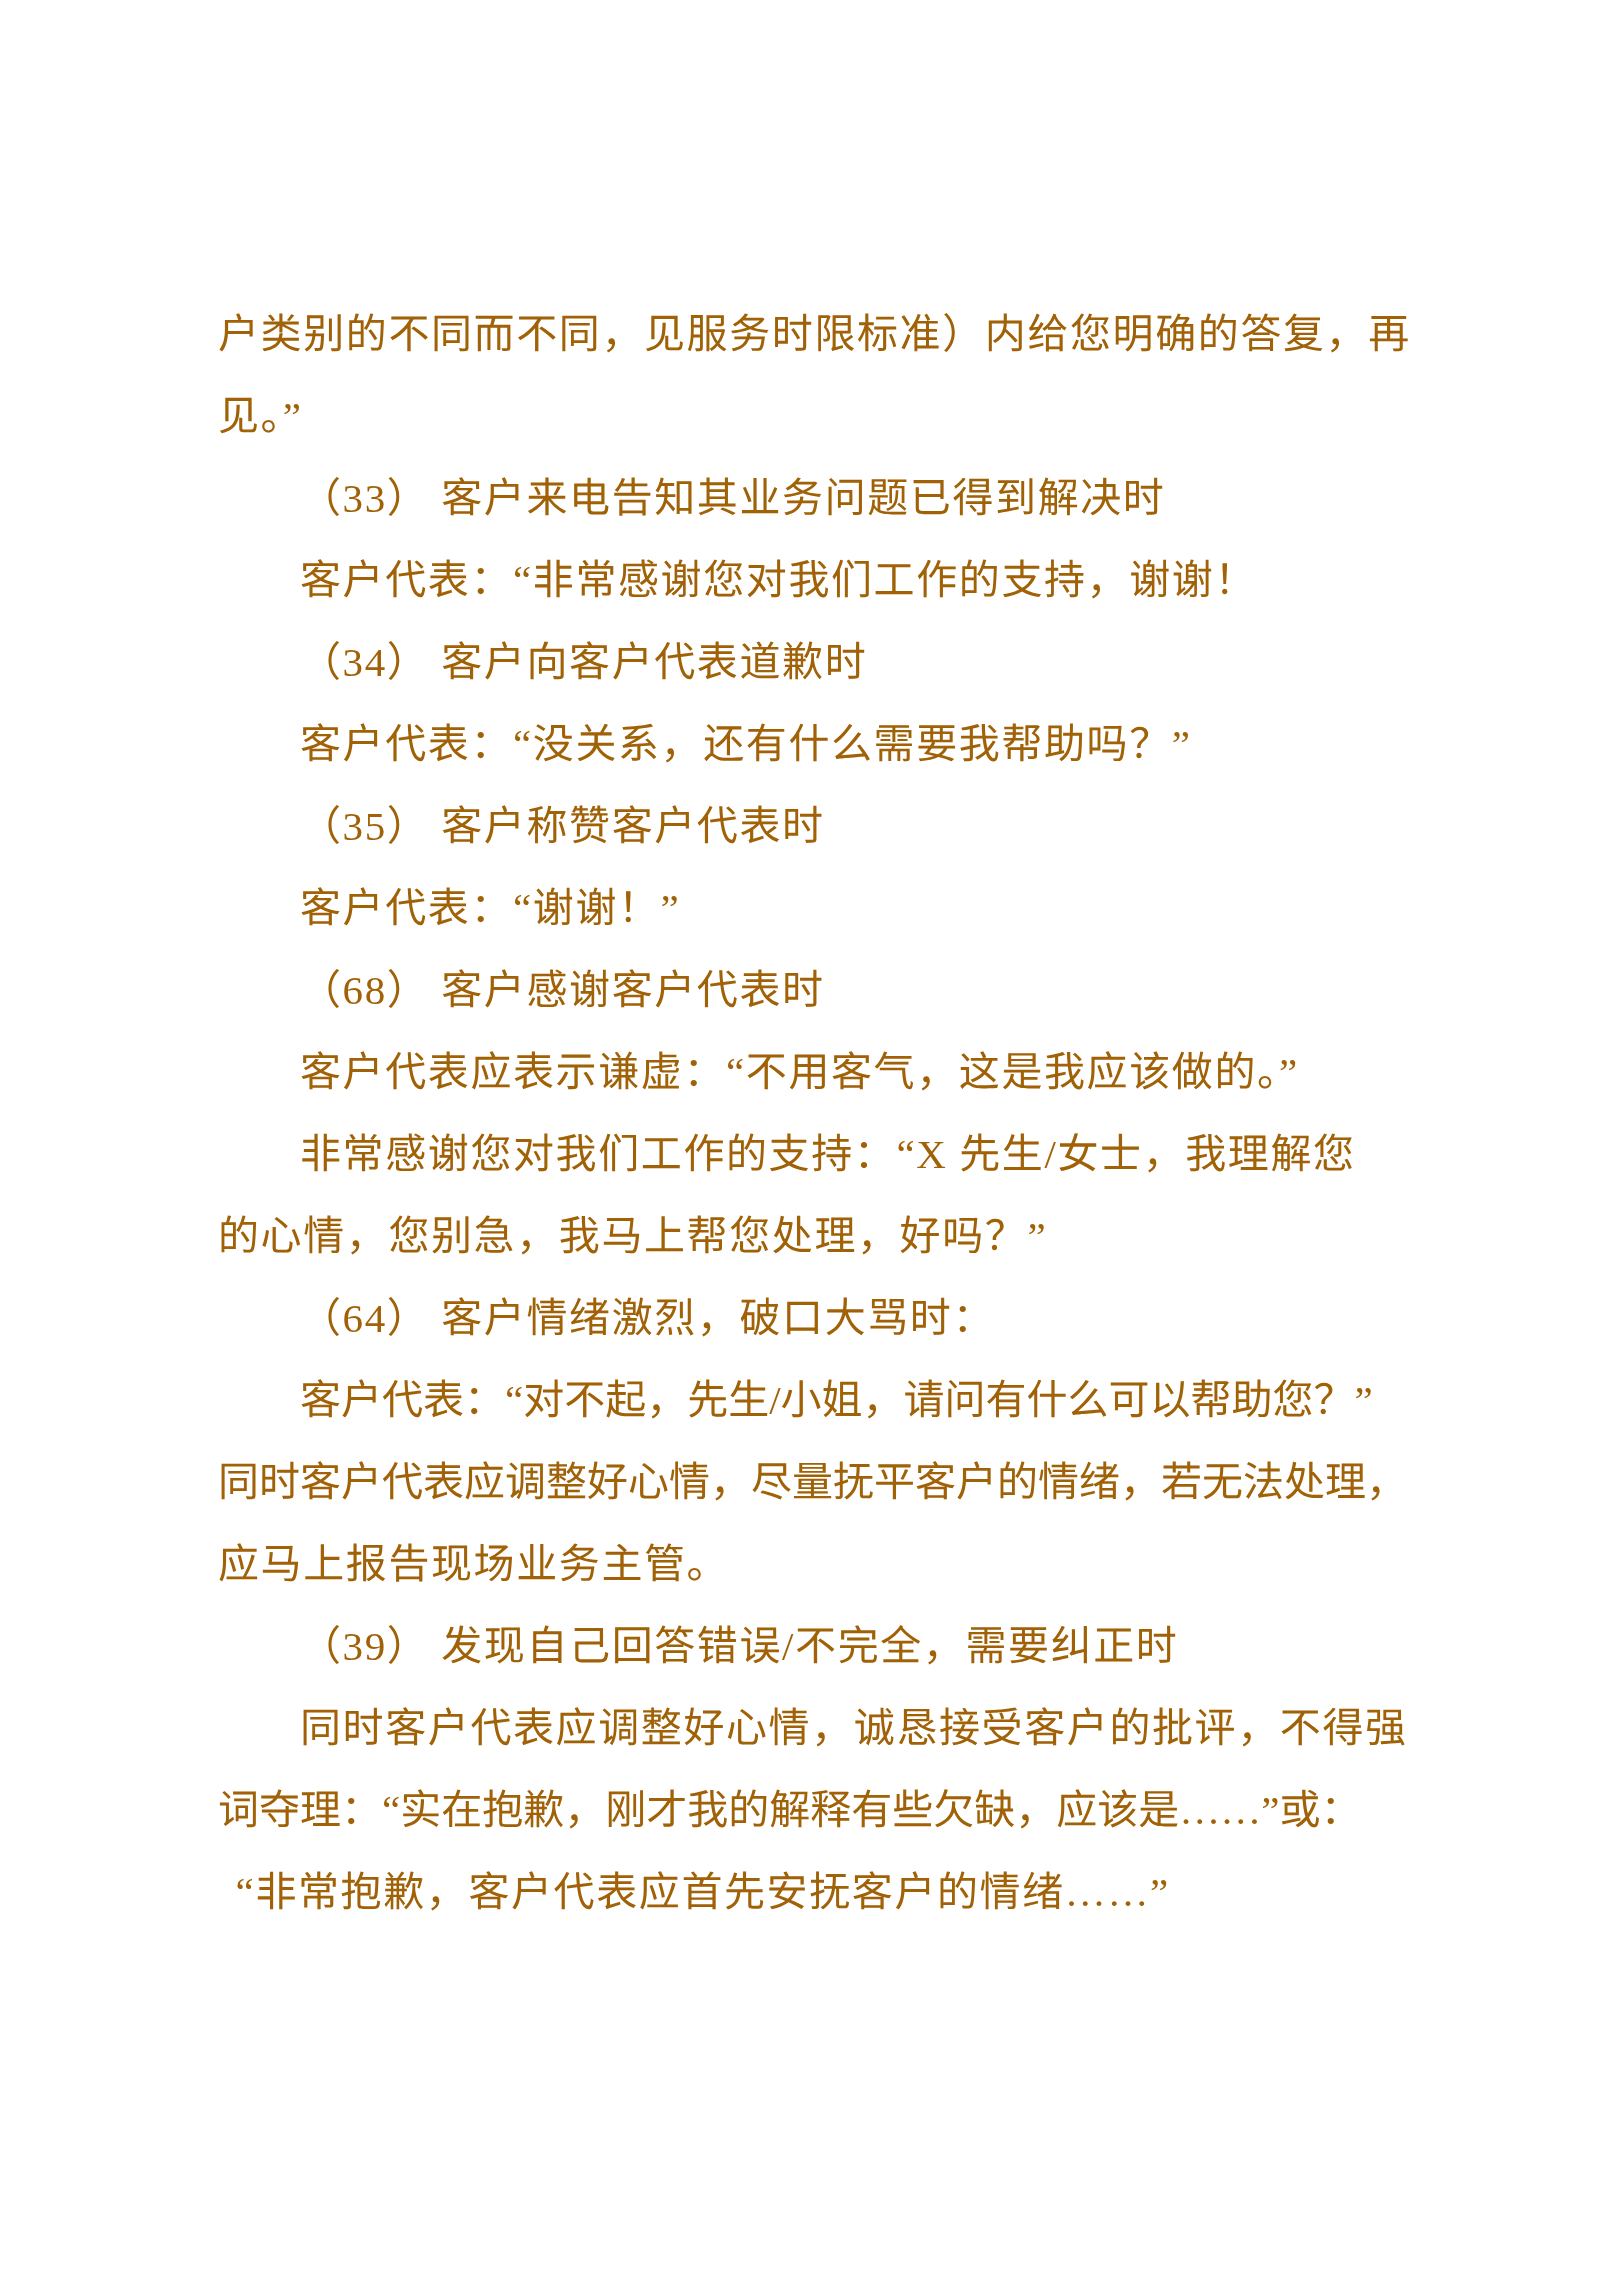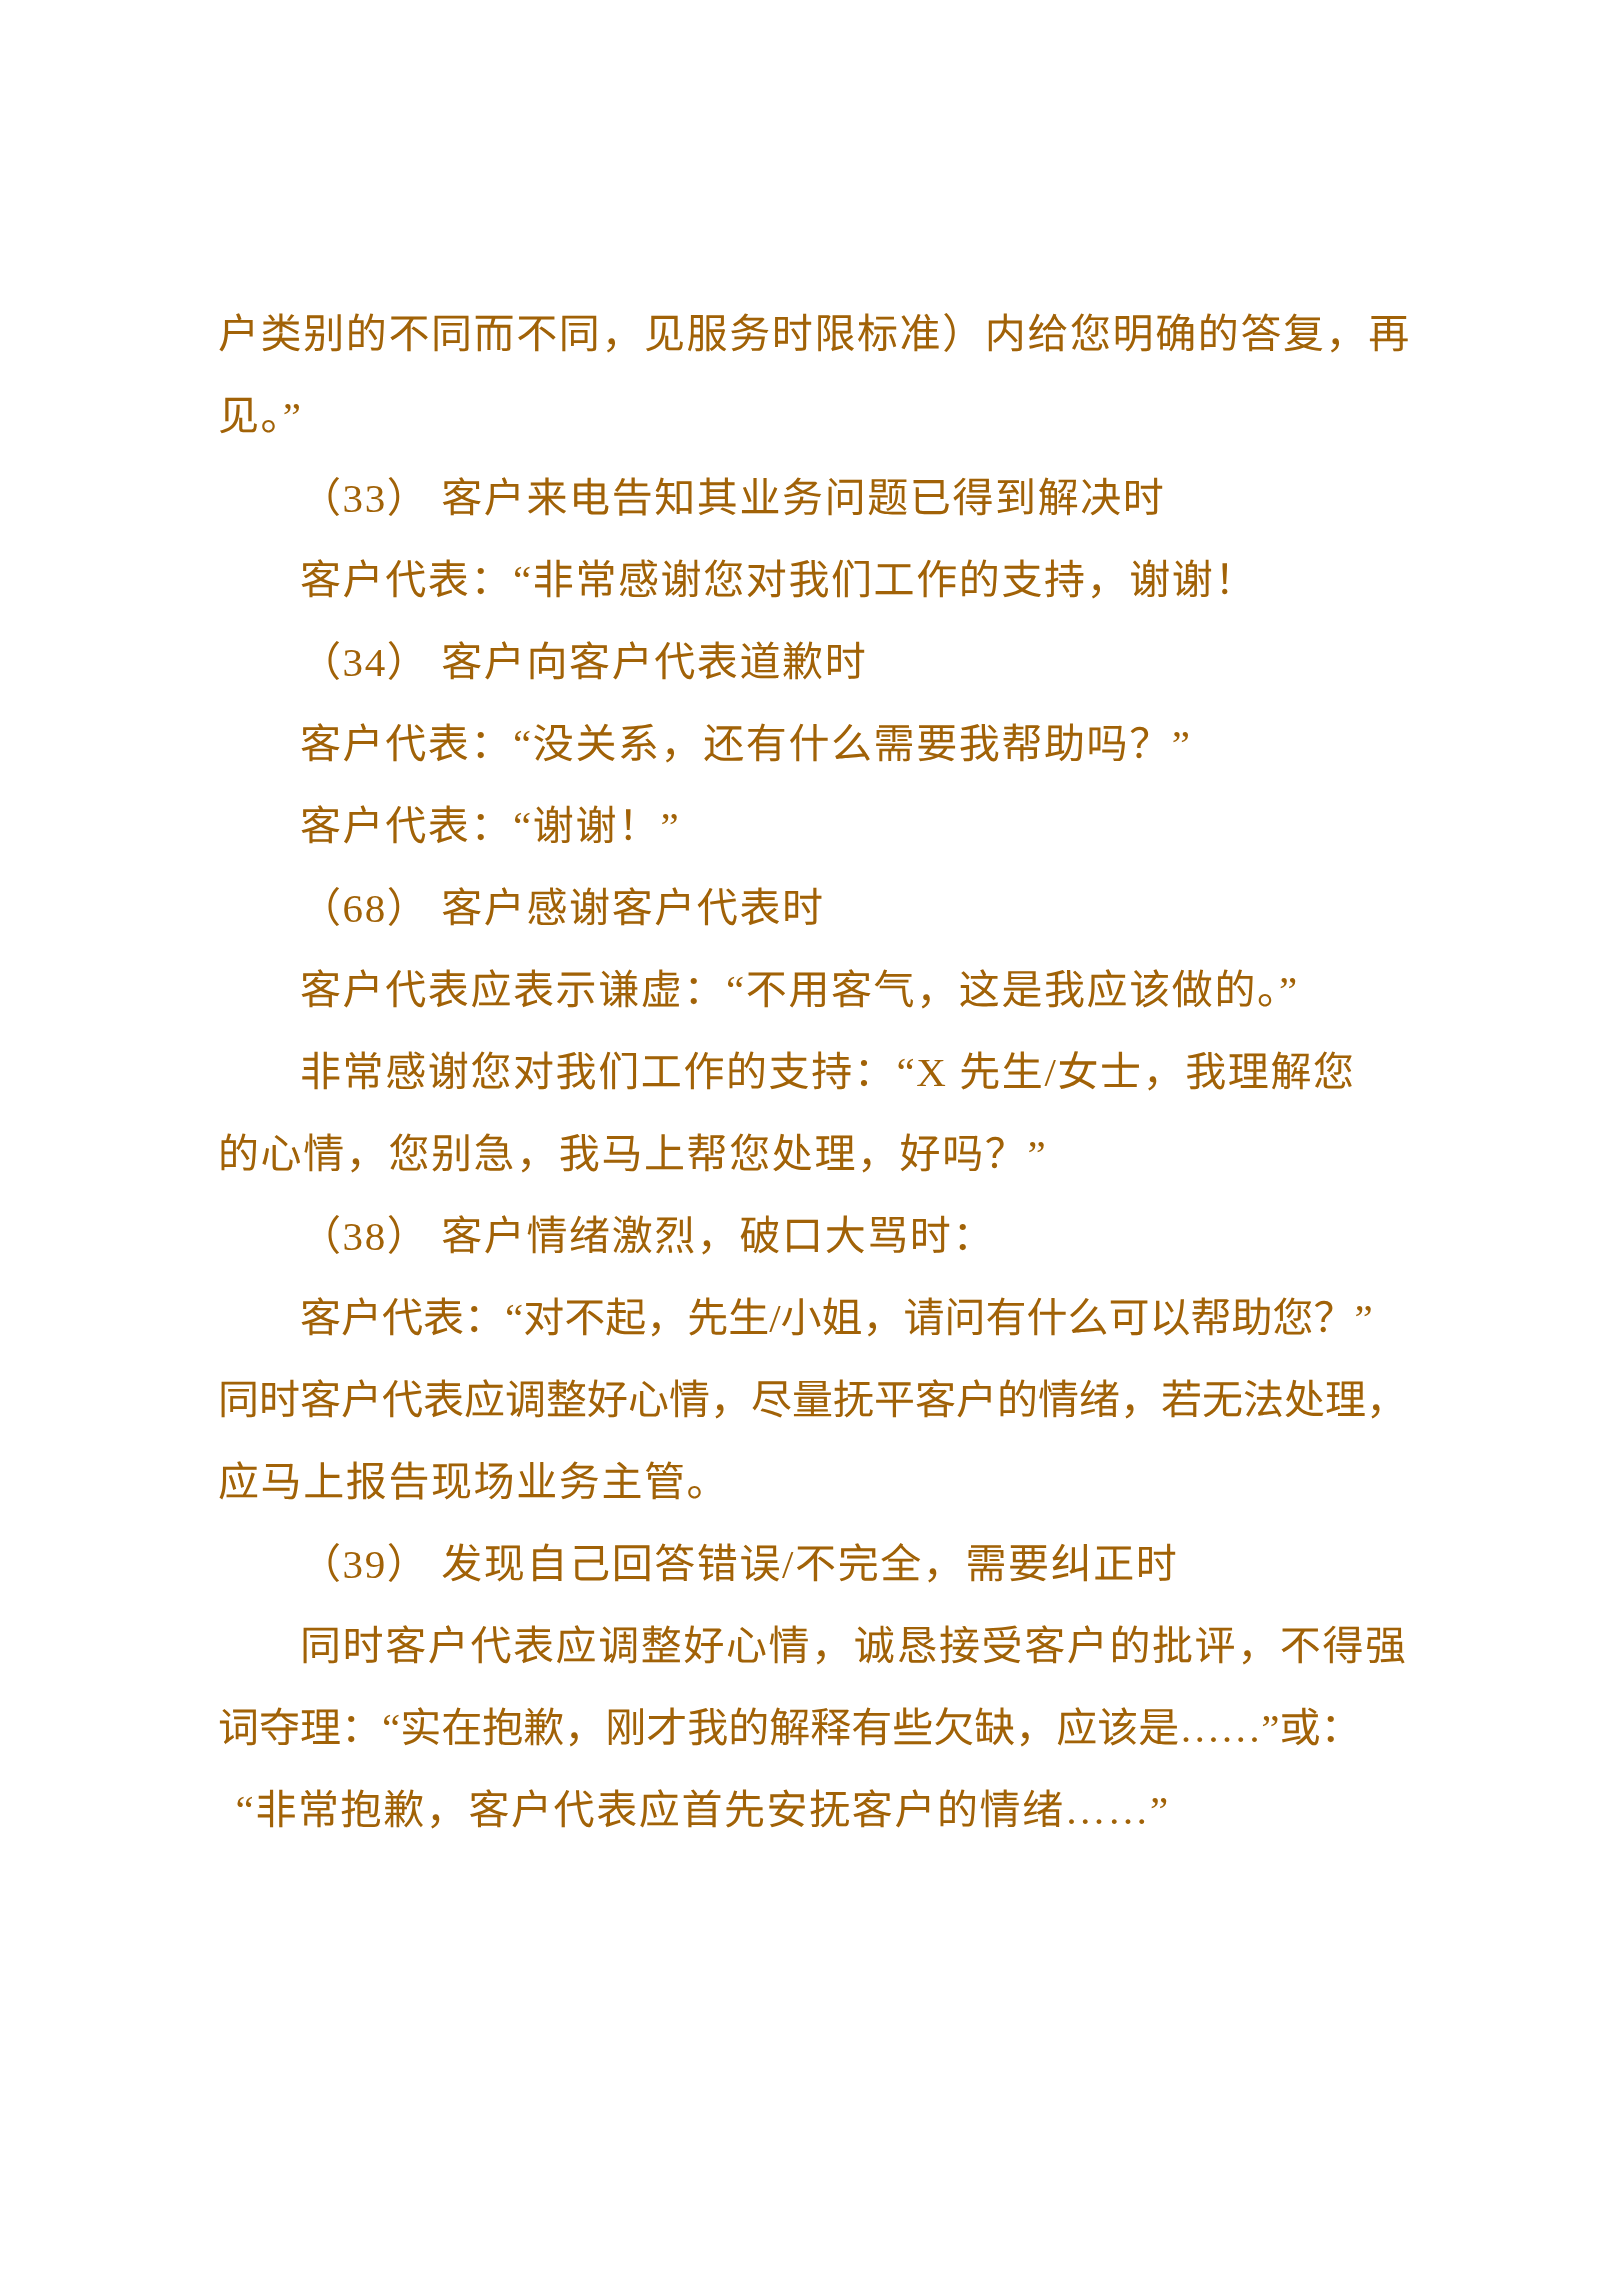--- a/index.html
+++ b/index.html
@@ -43,26 +43,27 @@
 <body>
 
 <div class="page">
   <div class="text-block">
     <div class="line">户类别的不同而不同，见服务时限标准）内给您明确的答复，再</div>
     <div class="line">见。”</div>
     <div class="line indent">（33） 客户来电告知其业务问题已得到解决时</div>
     <div class="line indent">客户代表：“非常感谢您对我们工作的支持，谢谢！</div>
     <div class="line indent">（34） 客户向客户代表道歉时</div>
     <div class="line indent">客户代表：“没关系，还有什么需要我帮助吗？”</div>
+    <div class="line indent">（35） 客户称赞客户代表时</div>
     <div class="line indent">客户代表：“谢谢！”</div>
     <div class="line indent">（68） 客户感谢客户代表时</div>
     <div class="line indent">客户代表应表示谦虚：“不用客气，这是我应该做的。”</div>
     <div class="line indent">非常感谢您对我们工作的支持：“X 先生/女士，我理解您</div>
     <div class="line">的心情，您别急，我马上帮您处理，好吗？”</div>
-    <div class="line indent">（38） 客户情绪激烈，破口大骂时：</div>
+    <div class="line indent">（64） 客户情绪激烈，破口大骂时：</div>
     <div class="line indent tight">客户代表：“对不起，先生/小姐，请问有什么可以帮助您？”</div>
     <div class="line tight">同时客户代表应调整好心情，尽量抚平客户的情绪，若无法处理，</div>
     <div class="line">应马上报告现场业务主管。</div>
     <div class="line indent">（39） 发现自己回答错误/不完全，需要纠正时</div>
     <div class="line indent">同时客户代表应调整好心情，诚恳接受客户的批评，不得强</div>
     <div class="line tight">词夺理：“实在抱歉，刚才我的解释有些欠缺，应该是……”或：</div>
     <div class="line indent-sm">“非常抱歉，客户代表应首先安抚客户的情绪……”</div>
   </div>
 </div>
 

